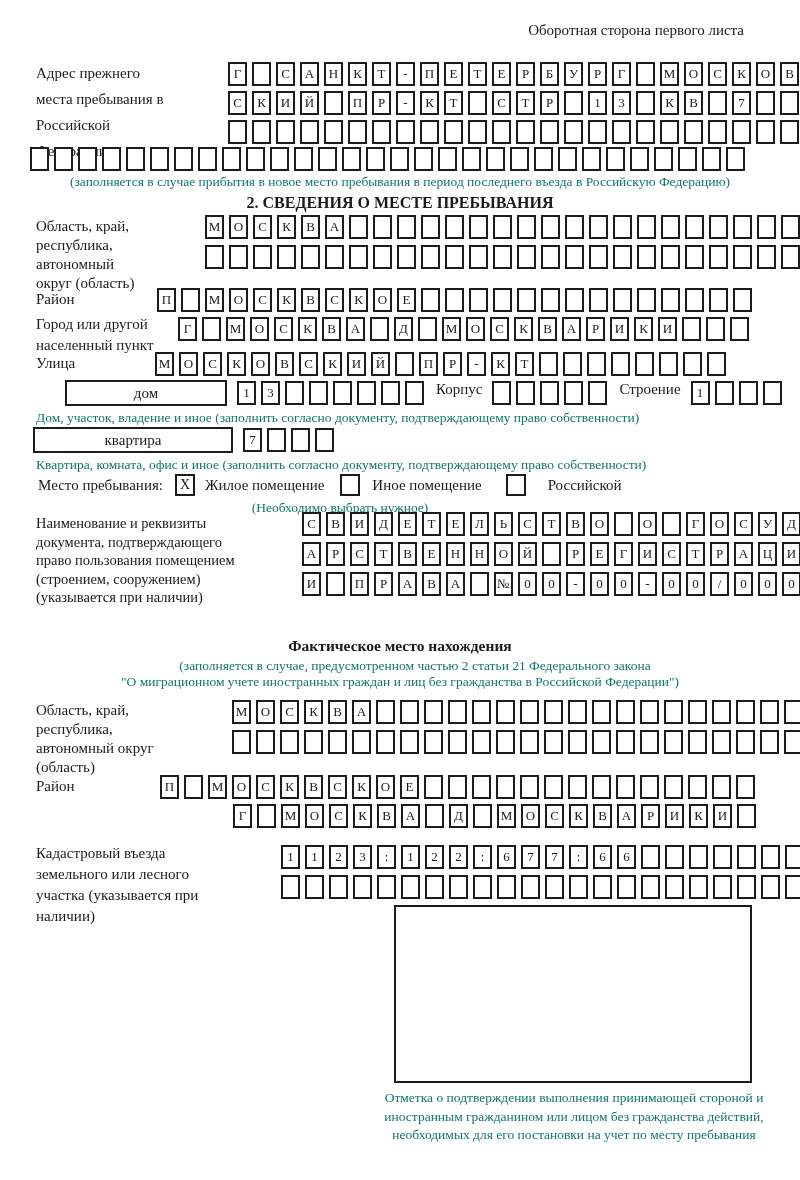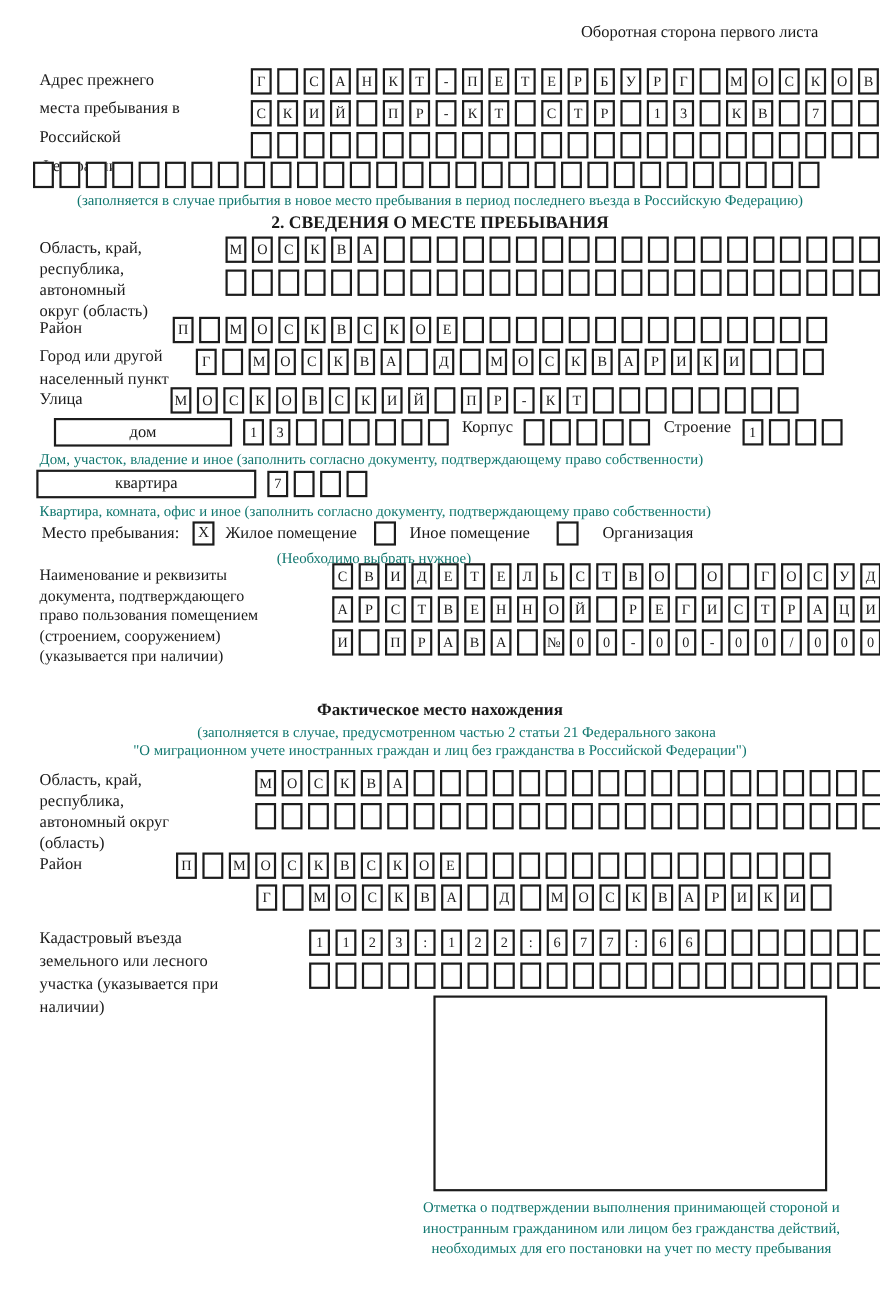--- a/index.html
+++ b/index.html
@@ -76,21 +76,21 @@
 
   <div class="abs lbl" style="top:291px; left:36px;">Район</div>
   <div class="abs cellrow" style="top:288px; left:157px;"><span class="cell">П</span><span class="cell"></span><span class="cell">М</span><span class="cell">О</span><span class="cell">С</span><span class="cell">К</span><span class="cell">В</span><span class="cell">С</span><span class="cell">К</span><span class="cell">О</span><span class="cell">Е</span><span class="cell"></span><span class="cell"></span><span class="cell"></span><span class="cell"></span><span class="cell"></span><span class="cell"></span><span class="cell"></span><span class="cell"></span><span class="cell"></span><span class="cell"></span><span class="cell"></span><span class="cell"></span><span class="cell"></span><span class="cell"></span></div>
 
   <div class="abs lbl" style="top:314px; left:36px; width:140px; line-height:21px;">Город или другой населенный пункт</div>
   <div class="abs cellrow" style="top:317px; left:178px;"><span class="cell">Г</span><span class="cell"></span><span class="cell">М</span><span class="cell">О</span><span class="cell">С</span><span class="cell">К</span><span class="cell">В</span><span class="cell">А</span><span class="cell"></span><span class="cell">Д</span><span class="cell"></span><span class="cell">М</span><span class="cell">О</span><span class="cell">С</span><span class="cell">К</span><span class="cell">В</span><span class="cell">А</span><span class="cell">Р</span><span class="cell">И</span><span class="cell">К</span><span class="cell">И</span><span class="cell"></span><span class="cell"></span><span class="cell"></span></div>
 
   <div class="abs lbl" style="top:355px; left:36px;">Улица</div>
   <div class="abs cellrow" style="top:352px; left:155px;"><span class="cell">М</span><span class="cell">О</span><span class="cell">С</span><span class="cell">К</span><span class="cell">О</span><span class="cell">В</span><span class="cell">С</span><span class="cell">К</span><span class="cell">И</span><span class="cell">Й</span><span class="cell"></span><span class="cell">П</span><span class="cell">Р</span><span class="cell">-</span><span class="cell">К</span><span class="cell">Т</span><span class="cell"></span><span class="cell"></span><span class="cell"></span><span class="cell"></span><span class="cell"></span><span class="cell"></span><span class="cell"></span><span class="cell"></span></div>
 
-  <div class="abs" style="top:380px; left:33px; white-space:nowrap;padding-left:16px;">
+  <div class="abs" style="top:380px; left:49px; white-space:nowrap;padding-left:16px;">
     <span class="rect" style="width:162px; margin-right:6px;">дом</span>
     <span class="inlinecells cellrow"><span class="cell">1</span><span class="cell">3</span><span class="cell"></span><span class="cell"></span><span class="cell"></span><span class="cell"></span><span class="cell"></span><span class="cell"></span></span>
     <span class="lbl" style="margin:0 6px 0 3px;">Корпус</span>
     <span class="inlinecells cellrow"><span class="cell"></span><span class="cell"></span><span class="cell"></span><span class="cell"></span><span class="cell"></span></span>
     <span class="lbl" style="margin:0 6px 0 3px;">Строение</span>
     <span class="inlinecells cellrow"><span class="cell">1</span><span class="cell"></span><span class="cell"></span><span class="cell"></span></span>
   </div>
   <div class="abs cap" style="top:410px; left:36px;">Дом, участок, владение и иное (заполнить согласно документу, подтверждающему право собственности)</div>
 
   <div class="abs" style="top:427px; left:33px; white-space:nowrap;">
@@ -99,21 +99,21 @@
   </div>
   <div class="abs cap" style="top:457px; left:36px;">Квартира, комната, офис и иное (заполнить согласно документу, подтверждающему право собственности)</div>
 
   <div class="abs stayrow" style="top:474px; left:38px;">
     <span>Место пребывания:</span>
     <span class="chk" style="margin-left:12px;">X</span>
     <span style="margin-left:10px;">Жилое помещение</span>
     <span class="chk" style="margin-left:16px;"></span>
     <span style="margin-left:12px;">Иное помещение</span>
     <span class="chk" style="margin-left:24px;"></span>
-    <span style="margin-left:22px;">Организация</span>
+    <span style="margin-left:22px;">Российской</span>
   </div>
   <div class="abs cap center" style="top:500px; left:190px; width:300px;">(Необходимо выбрать нужное)</div>
 
   <div class="abs lbl" style="top:514px; left:36px; width:212px; line-height:18.5px; font-size:14.5px;">Наименование и реквизиты документа, подтверждающего право пользования помещением (строением, сооружением) (указывается при наличии)</div>
   <div class="abs rows p30" style="top:512px; left:254px;">
     <div class="cellrow"><span class="cell">С</span><span class="cell">В</span><span class="cell">И</span><span class="cell">Д</span><span class="cell">Е</span><span class="cell">Т</span><span class="cell">Е</span><span class="cell">Л</span><span class="cell">Ь</span><span class="cell">С</span><span class="cell">Т</span><span class="cell">В</span><span class="cell">О</span><span class="cell"></span><span class="cell">О</span><span class="cell"></span><span class="cell">Г</span><span class="cell">О</span><span class="cell">С</span><span class="cell">У</span><span class="cell">Д</span></div>
     <div class="cellrow"><span class="cell">А</span><span class="cell">Р</span><span class="cell">С</span><span class="cell">Т</span><span class="cell">В</span><span class="cell">Е</span><span class="cell">Н</span><span class="cell">Н</span><span class="cell">О</span><span class="cell">Й</span><span class="cell"></span><span class="cell">Р</span><span class="cell">Е</span><span class="cell">Г</span><span class="cell">И</span><span class="cell">С</span><span class="cell">Т</span><span class="cell">Р</span><span class="cell">А</span><span class="cell">Ц</span><span class="cell">И</span></div>
     <div class="cellrow"><span class="cell">И</span><span class="cell"></span><span class="cell">П</span><span class="cell">Р</span><span class="cell">А</span><span class="cell">В</span><span class="cell">А</span><span class="cell"></span><span class="cell">№</span><span class="cell">0</span><span class="cell">0</span><span class="cell">-</span><span class="cell">0</span><span class="cell">0</span><span class="cell">-</span><span class="cell">0</span><span class="cell">0</span><span class="cell">/</span><span class="cell">0</span><span class="cell">0</span><span class="cell">0</span></div>
   </div>
 

